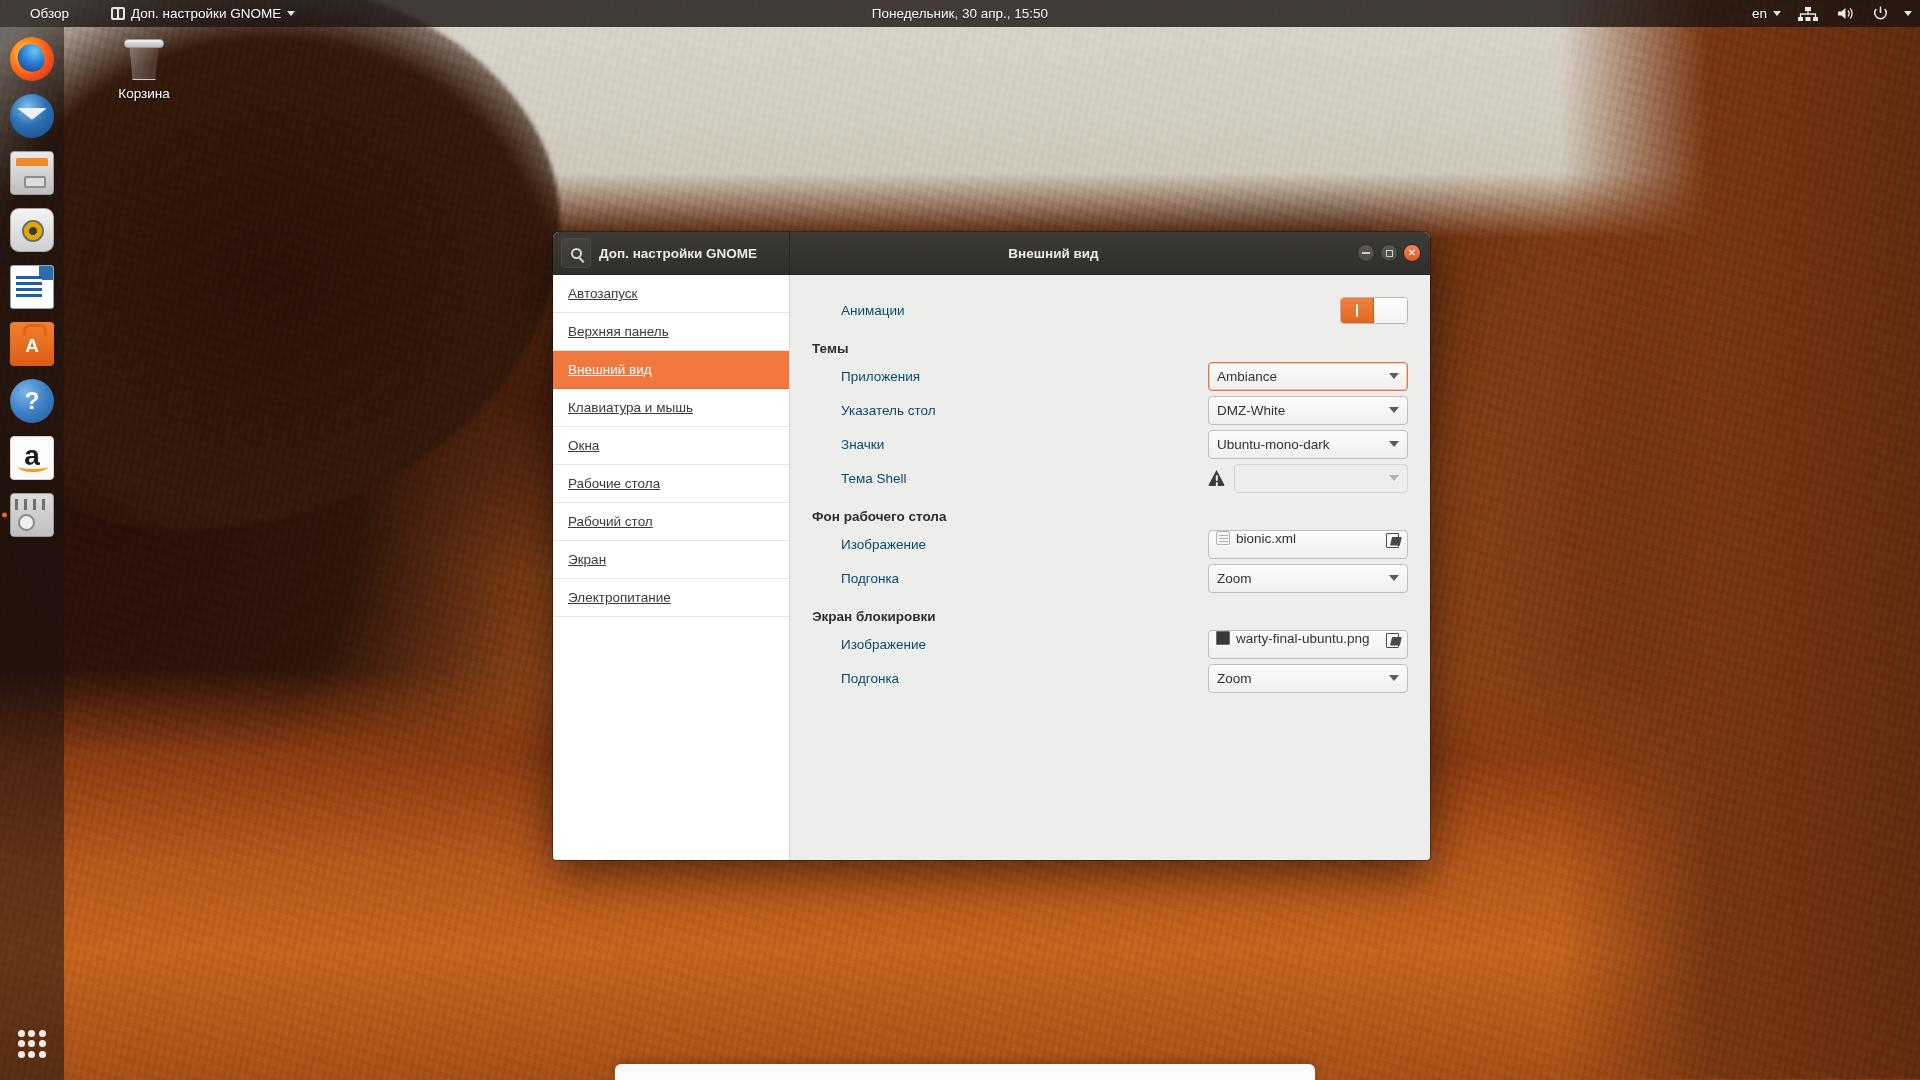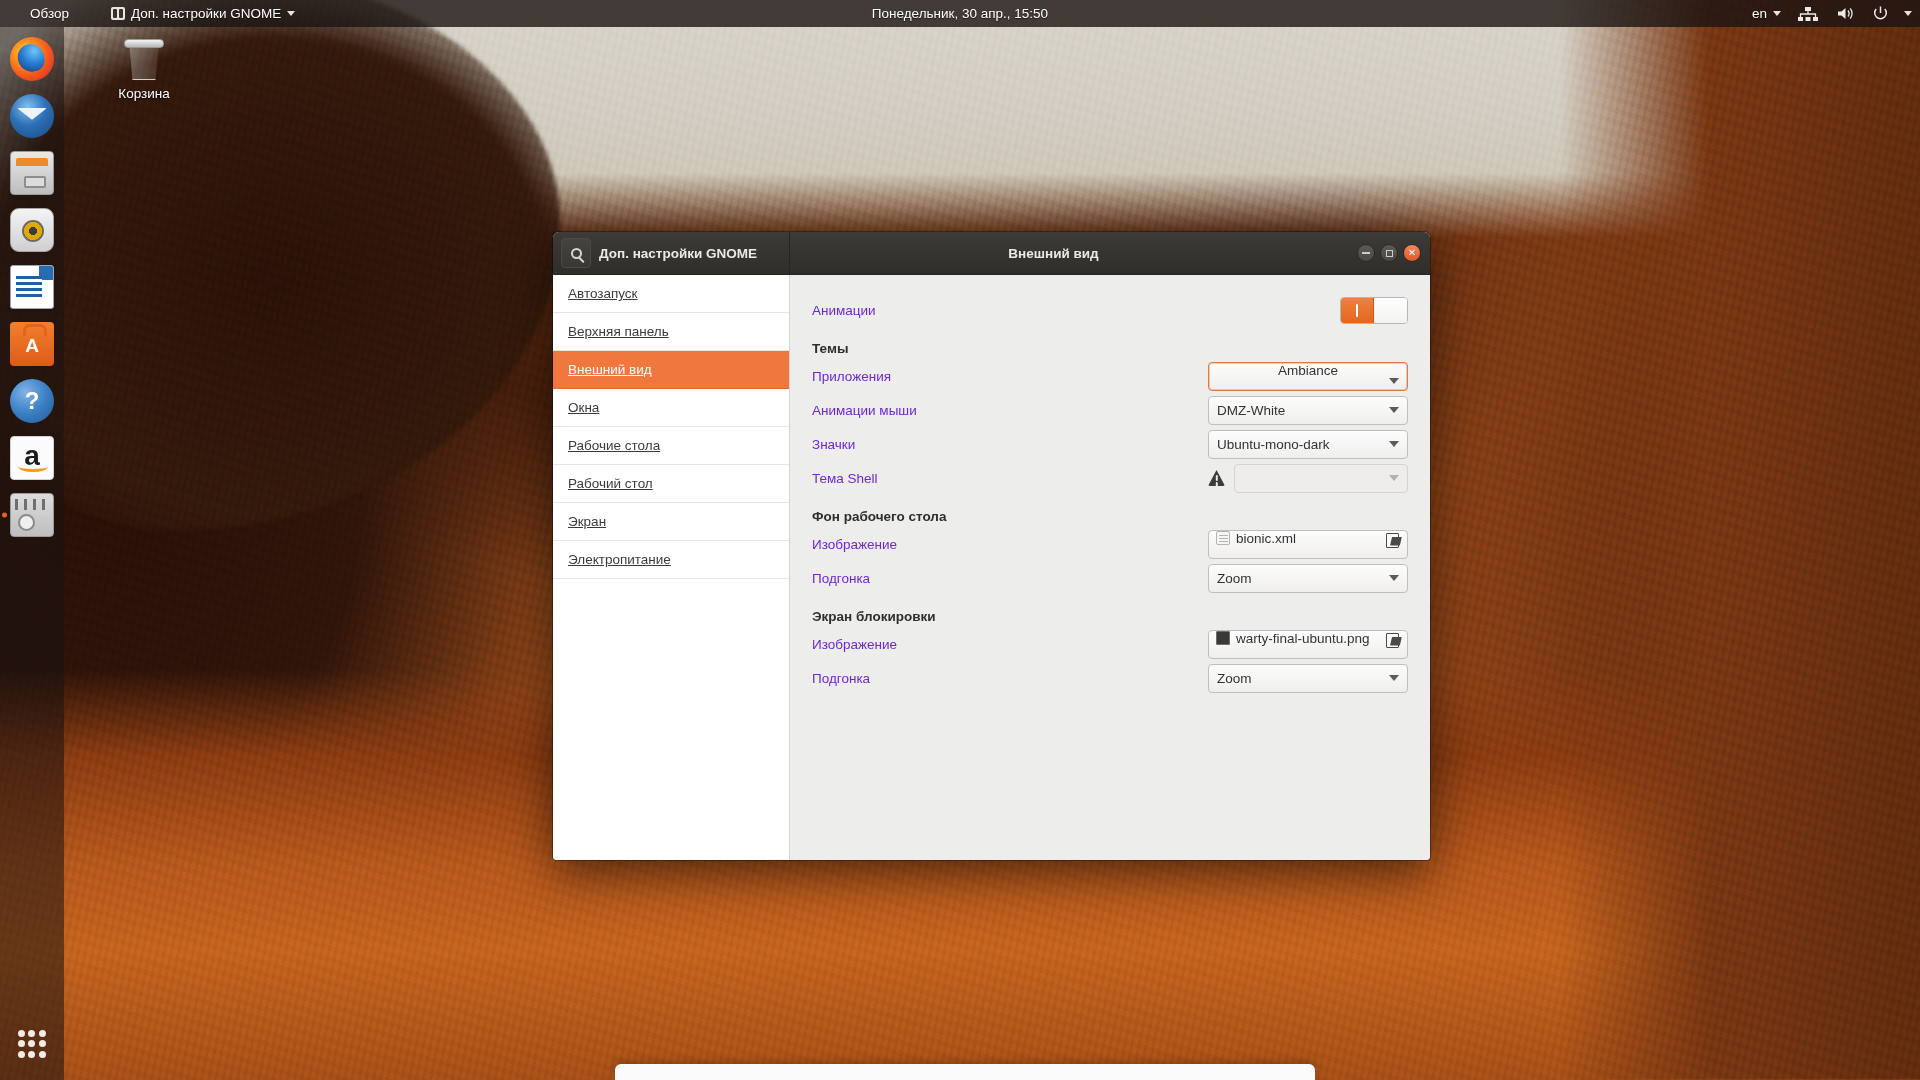--- a/index.html
+++ b/index.html
@@ -199,21 +199,21 @@
     overflow:hidden;
   }
   .side-item {
     height:38px; display:flex; align-items:center; padding:0 0 0 15px;
     border-bottom:1px solid #e7e5e2; color:#3b3b3b; font-size:13.5px;text-decoration:underline;
   }
   .side-item.selected { background:#f0773d; color:#fff; border-bottom-color:#e4692f; }
 
   #content { flex:1; background:#ededeb; padding:18px 22px 0 22px; overflow:hidden; }
   .row { display:flex; align-items:center; min-height:34px; }
-  .row .lbl { flex:1; color:#6d28d9; font-size:13.5px; }
+  .row .lbl { flex:1; color:#0c4a6e; font-size:13.5px;margin-left:29px; }
   .section-head { font-weight:700; color:#2e2e2e; font-size:13.5px; margin:14px 0 3px; }
 
   .ctrl { width:200px; display:flex; justify-content:flex-end; align-items:center; }
 
   .toggle {
     width:68px;height:27px;border-radius:4px;border:1px solid #b9b5b0;
     background:#fff; display:flex; overflow:hidden;
   }
   .toggle .on {
     width:50%;background:linear-gradient(#ef8140,#e4661f);
@@ -222,21 +222,21 @@
   }
   .toggle .on::after { content:""; width:2px;height:13px;background:#fff; border-radius:1px;}
   .toggle .off { width:50%; background:linear-gradient(#ffffff,#f3f2f0); }
 
   .combo {
     width:200px;height:29px;border-radius:4px;border:1px solid #c2bfba;
     background:linear-gradient(#fcfcfc,#f0efed);
     display:flex;align-items:center;padding:0 8px;color:#333;font-size:13.5px;
     position:relative;
   }
-  .combo.focused { border-color:#e0773f; box-shadow:0 0 0 1px rgba(224,119,63,.35) inset;flex-direction:column; }
+  .combo.focused { border-color:#e0773f; box-shadow:0 0 0 1px rgba(224,119,63,.35) inset; }
   .combo.disabled { background:#eeedeb; color:#adaaa6; border-color:#d6d3cf; }
   .combo .arrow {
     margin-left:auto; width:0;height:0;
     border-left:5px solid transparent;border-right:5px solid transparent;border-top:6px solid #5d5b58;
   }
   .combo.disabled .arrow { border-top-color:#b4b1ad; }
   .combo .val { overflow:hidden; white-space:nowrap; text-overflow:ellipsis; }
 
   .filebtn {
     width:200px;height:29px;border-radius:4px;border:1px solid #c2bfba;
@@ -396,20 +396,23 @@
       <div class="side-item">
           <span>Автозапуск</span>
         </div>
       <div class="side-item">
           <span>Верхняя панель</span>
         </div>
       <div class="side-item selected">
           <span>Внешний вид</span>
         </div>
       <div class="side-item">
+          <span>Клавиатура и мышь</span>
+        </div>
+      <div class="side-item">
           <span>Окна</span>
         </div>
       <div class="side-item">
           <span>Рабочие стола</span>
         </div>
       <div class="side-item">
           <span>Рабочий стол</span>
         </div>
       <div class="side-item">
           <span>Экран</span>
@@ -437,21 +440,21 @@
         <div class="lbl">Приложения</div>
         <div class="ctrl">
           <div class="combo focused">
             <span class="val">Ambiance</span>
             <span class="arrow"></span>
           </div>
         </div>
       </div>
 
       <div class="row">
-        <div class="lbl">Анимации мыши</div>
+        <div class="lbl">Указатель стол</div>
         <div class="ctrl">
           <div class="combo">
             <span class="val">DMZ-White</span>
             <span class="arrow"></span>
           </div>
         </div>
       </div>
 
       <div class="row">
         <div class="lbl">Значки</div>

